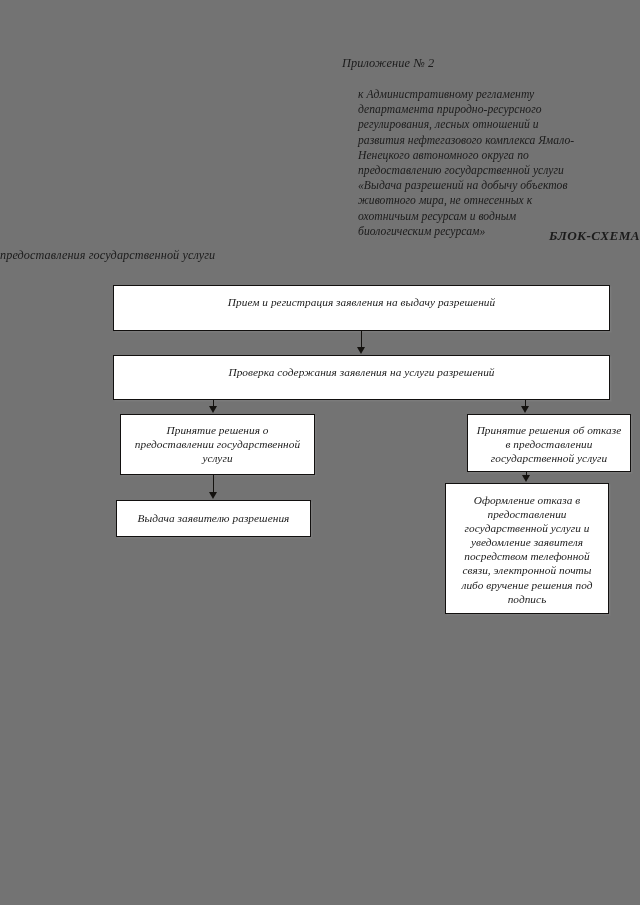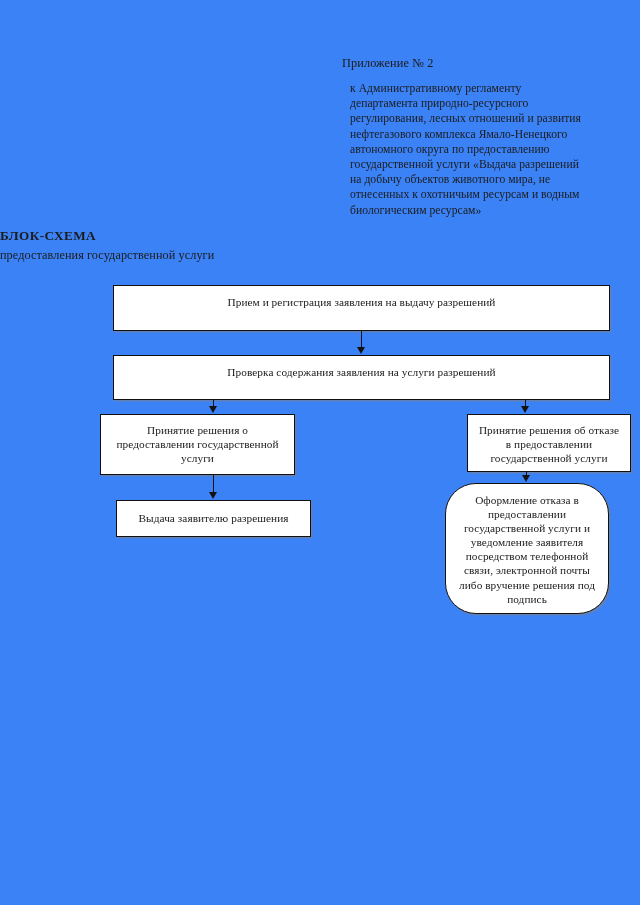--- a/index.html
+++ b/index.html
@@ -14,52 +14,53 @@
     position: relative;
     overflow: hidden;
     font-family: "Liberation Serif", "DejaVu Serif", serif;
     color: #1b1b1b;
     -webkit-font-smoothing: antialiased;
   }
 
   .page {
     position: absolute;
     inset: 0;
-    background: #3b82f6;
+    background: #737373;
+    font-style: italic;
   }
 
   
   .header-block {
     position: absolute;
     left: 342px;
     top: 56px;
     width: 258px;
   }
   .appendix-line {
     font-size: 12.3px;
     line-height: 15px;
     letter-spacing: 0.1px;
     margin: 0 0 10px 0;
     white-space: nowrap;
   }
   .appendix-body {
     font-size: 11.6px;
     line-height: 15.2px;
     letter-spacing: 0.05px;
-    margin: 8px;
+    margin: 16px;
     text-align: left;
   }
 
   
   .doc-title {
     position: absolute;
     left: 0;
     right: 0;
     top: 228px;
-    text-align: left;
+    text-align: right;
     font-size: 13.2px;
     font-weight: bold;
     letter-spacing: 0.4px;
   }
   .doc-subtitle {
     position: absolute;
     left: 0;
     right: 0;
     top: 248px;
     text-align: left;
@@ -91,30 +92,30 @@
     padding: 0 8px;
   }
 
   
   #node-intake        { left: 113px; top: 285px; width: 497px; height: 46px; }
   #node-intake .node-text        { padding-top: 9px; }
 
   #node-review        { left: 113px; top: 355px; width: 497px; height: 45px; }
   #node-review .node-text        { padding-top: 9px; }
 
-  #node-approve       { left: 100px; top: 414px; width: 195px; height: 61px; }
+  #node-approve       { left: 120px; top: 414px; width: 195px; height: 61px; }
   #node-approve .node-text       { padding-top: 8px; }
 
   #node-issue         { left: 116px; top: 500px; width: 195px; height: 37px; }
   #node-issue .node-text         { padding-top: 10px; }
 
   #node-refuse        { left: 445px; top: 414px; width: 164px; height: 58px; margin-left: 22px; }
   #node-refuse .node-text        { padding-top: 8px; }
 
-  #node-refuse-notice { left: 445px; top: 483px; width: 164px; height: 131px; border-radius: 31px; }
+  #node-refuse-notice { left: 445px; top: 483px; width: 164px; height: 131px; }
   #node-refuse-notice .node-text { padding-top: 9px; }
 
   
   .conn {
     position: absolute;
     background: #14120f;
   }
   .conn-v { width: 1px; }
   .arrowhead {
     position: absolute;

